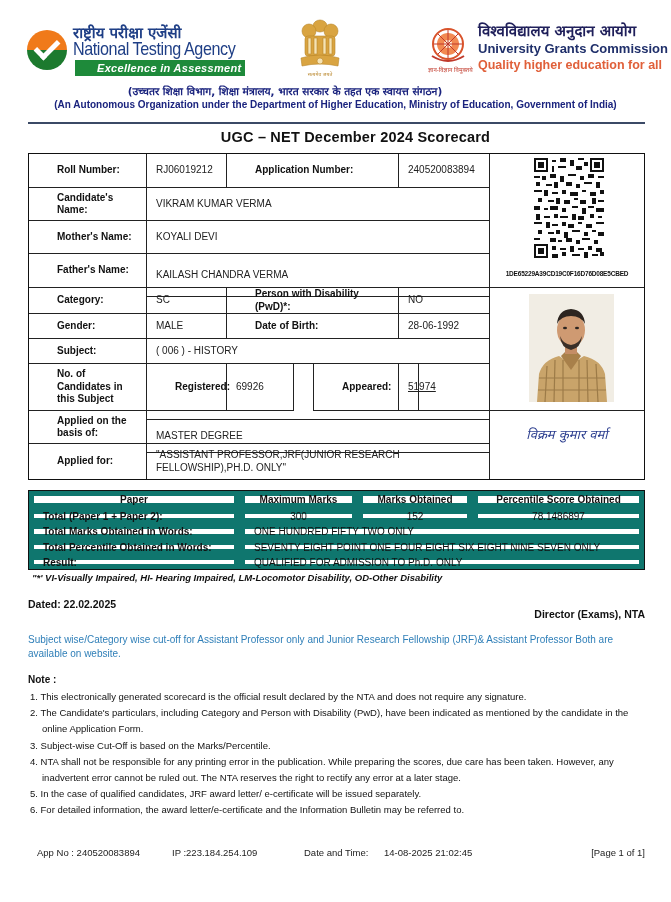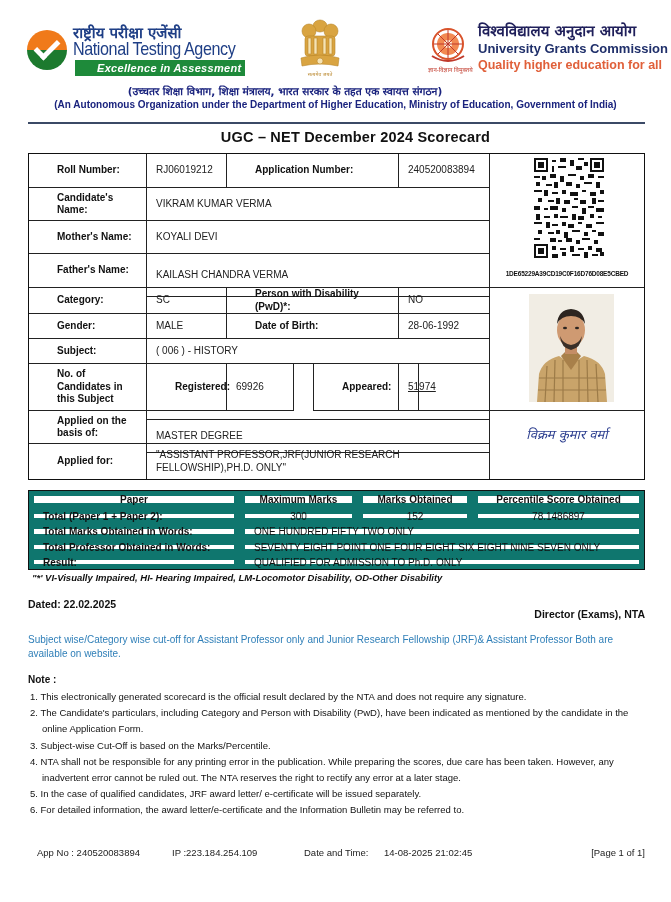--- a/index.html
+++ b/index.html
@@ -307,21 +307,21 @@
 <div class="st head" style="left:472px;top:490px;width:173px;height:19px;">Percentile Score Obtained</div>
 
 <div class="st lbl" style="left:28px;top:508px;width:212px;height:16px;">Total (Paper 1 + Paper 2):</div>
 <div class="st center" style="left:239px;top:508px;width:119px;height:16px;">300</div>
 <div class="st center" style="left:357px;top:508px;width:116px;height:16px;">152</div>
 <div class="st center" style="left:472px;top:508px;width:173px;height:16px;">78.1486897</div>
 
 <div class="st lbl" style="left:28px;top:523px;width:212px;height:17px;">Total Marks Obtained in Words:</div>
 <div class="st" style="left:239px;top:523px;width:406px;height:17px;">ONE HUNDRED FIFTY TWO ONLY</div>
 
-<div class="st lbl" style="left:28px;top:539px;width:212px;height:16px;">Total Professor Obtained in Words:</div>
+<div class="st lbl" style="left:28px;top:539px;width:212px;height:16px;">Total Percentile Obtained in Words:</div>
 <div class="st" style="left:239px;top:539px;width:406px;height:16px;">SEVENTY EIGHT POINT ONE FOUR EIGHT SIX EIGHT NINE SEVEN ONLY</div>
 
 <div class="st lbl" style="left:28px;top:554px;width:212px;height:16px;">Result:</div>
 <div class="st" style="left:239px;top:554px;width:406px;height:16px;">QUALIFIED FOR ADMISSION TO Ph.D. ONLY</div>
 
 <div class="outer" style="left:28px;top:490px;width:617px;height:80px;"></div>
 
 <div class="abs footnote">"*' VI-Visually Impaired, HI- Hearing Impaired, LM-Locomotor Disability, OD-Other Disability</div>
 
 <div class="abs dated">Dated: 22.02.2025</div>

